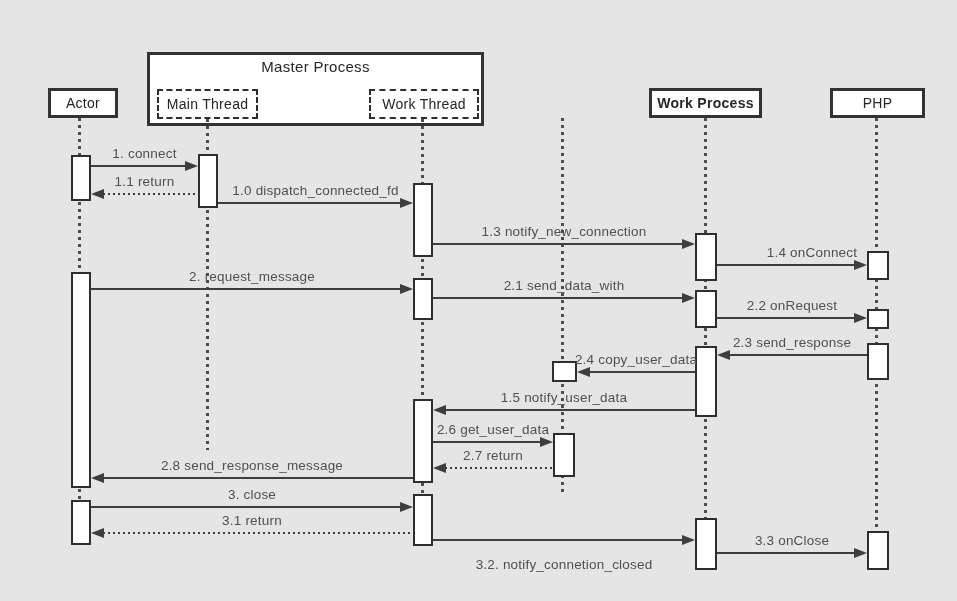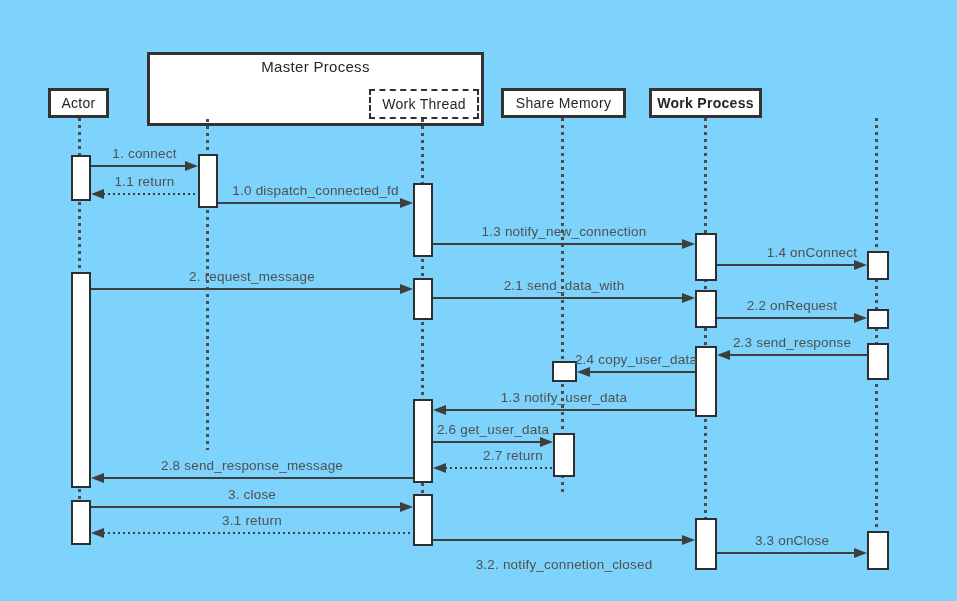--- a/index.html
+++ b/index.html
@@ -1,18 +1,18 @@
 <!DOCTYPE html>
 <html><head>
 <meta charset="utf-8">
 <style>
   html,body { margin:0; padding:0; background:#000; }
   #stage {
     position:relative; width:957px; height:601px;
-    background:#7dd3fc; overflow:hidden;
+    background:#e5e5e5; overflow:hidden;
     font-family:"Liberation Sans", "DejaVu Sans", sans-serif;
   }
   .participant {
     position:absolute; box-sizing:border-box;
     background:#fff; border:3px solid #333;
     display:flex; align-items:center; justify-content:center;
     color:#262626; font-size:14px; letter-spacing:0.3px;
   }
   .participant.dashed { border:2px dashed #2e2e2e; }
   .container-box {
@@ -49,31 +49,34 @@
   }
 </style>
 </head>
 <body>
 
 <div id="stage">
 
   <div class="container-box" style="left:147px; top:52px; width:337px; height:74px;"></div>
   <div class="container-title" style="left:147px; top:58px; width:337px;">Master Process</div>
 
-  <div class="participant" style="left:48px; top:88px; width:61px; height:30px;">
+  <div class="participant" style="left:48px; top:88px; width:70px; height:30px;">
     <span>Actor</span>
+  </div>
+  <div class="participant dashed" style="left:157px; top:89px; width:101px; height:30px;">
+    <span>Main Thread</span>
   </div>
   <div class="participant dashed" style="left:369px; top:89px; width:110px; height:30px;">
     <span>Work Thread</span>
   </div>
-  <div class="participant" style="left:501px; top:88px; width:125px; height:30px;">
-    <span>Share Memory</span>
-  </div>
   <div class="participant" style="left:649px; top:88px; width:113px; height:30px;font-weight:bold;">
     <span>Work Process</span>
+  </div>
+  <div class="participant" style="left:830px; top:88px; width:95px; height:30px;">
+    <span>PHP</span>
   </div>
 
   <div id="layer-lifelines">
       <div class="lifeline" style="left: 78px; top: 118px; height: 382px;"></div>
       <div class="lifeline" style="left: 206px; top: 119px; height: 331px;"></div>
       <div class="lifeline" style="left: 421px; top: 119px; height: 375px;"></div>
       <div class="lifeline" style="left: 561px; top: 118px; height: 377px;"></div>
       <div class="lifeline" style="left: 704px; top: 118px; height: 400px;"></div>
       <div class="lifeline" style="left: 875px; top: 118px; height: 413px;"></div>
     </div>
@@ -123,27 +126,27 @@
       <div class="arrow-head right" style="left: 854px; top: 313px;"></div>
       <div class="msg-label" style="left: 792px; top: 297px; text-align: right;">2.2 onRequest</div>
       <div class="msg-line solid" style="left: 729px; top: 354px; width: 138px;"></div>
       <div class="arrow-head left" style="left: 717px; top: 350px;"></div>
       <div class="msg-label" style="left: 792px; top: 334px;">2.3 send_response</div>
       <div class="msg-line solid" style="left: 589px; top: 371px; width: 106px;"></div>
       <div class="arrow-head left" style="left: 577px; top: 367px;"></div>
       <div class="msg-label" style="left: 636px; top: 351px;">2.4 copy_user_data</div>
       <div class="msg-line solid" style="left: 445px; top: 409px; width: 250px;"></div>
       <div class="arrow-head left" style="left: 433px; top: 405px;"></div>
-      <div class="msg-label" style="left: 564px; top: 389px;">1.3 notify_user_data</div>
+      <div class="msg-label" style="left: 564px; top: 389px;">1.5 notify_user_data</div>
       <div class="msg-line solid" style="left: 433px; top: 441px; width: 108px;"></div>
       <div class="arrow-head right" style="left: 540px; top: 437px;"></div>
       <div class="msg-label" style="left: 493px; top: 421px;">2.6 get_user_data</div>
       <div class="msg-line dotted" style="left: 445px; top: 467px; width: 108px;"></div>
       <div class="arrow-head left" style="left: 433px; top: 463px;"></div>
-      <div class="msg-label" style="left: 493px; top: 447px; margin-left: 20px;">2.7 return</div>
+      <div class="msg-label" style="left: 493px; top: 447px;">2.7 return</div>
       <div class="msg-line solid" style="left: 103px; top: 477px; width: 310px;"></div>
       <div class="arrow-head left" style="left: 91px; top: 473px;"></div>
       <div class="msg-label" style="left: 252px; top: 457px;">2.8 send_response_message</div>
       <div class="msg-line solid" style="left: 91px; top: 506px; width: 310px;"></div>
       <div class="arrow-head right" style="left: 400px; top: 502px;"></div>
       <div class="msg-label" style="left: 252px; top: 486px;">3. close</div>
       <div class="msg-line dotted" style="left: 103px; top: 532px; width: 310px;"></div>
       <div class="arrow-head left" style="left: 91px; top: 528px;"></div>
       <div class="msg-label" style="left: 252px; top: 512px;">3.1 return</div>
       <div class="msg-line solid" style="left: 433px; top: 539px; width: 250px;"></div>

